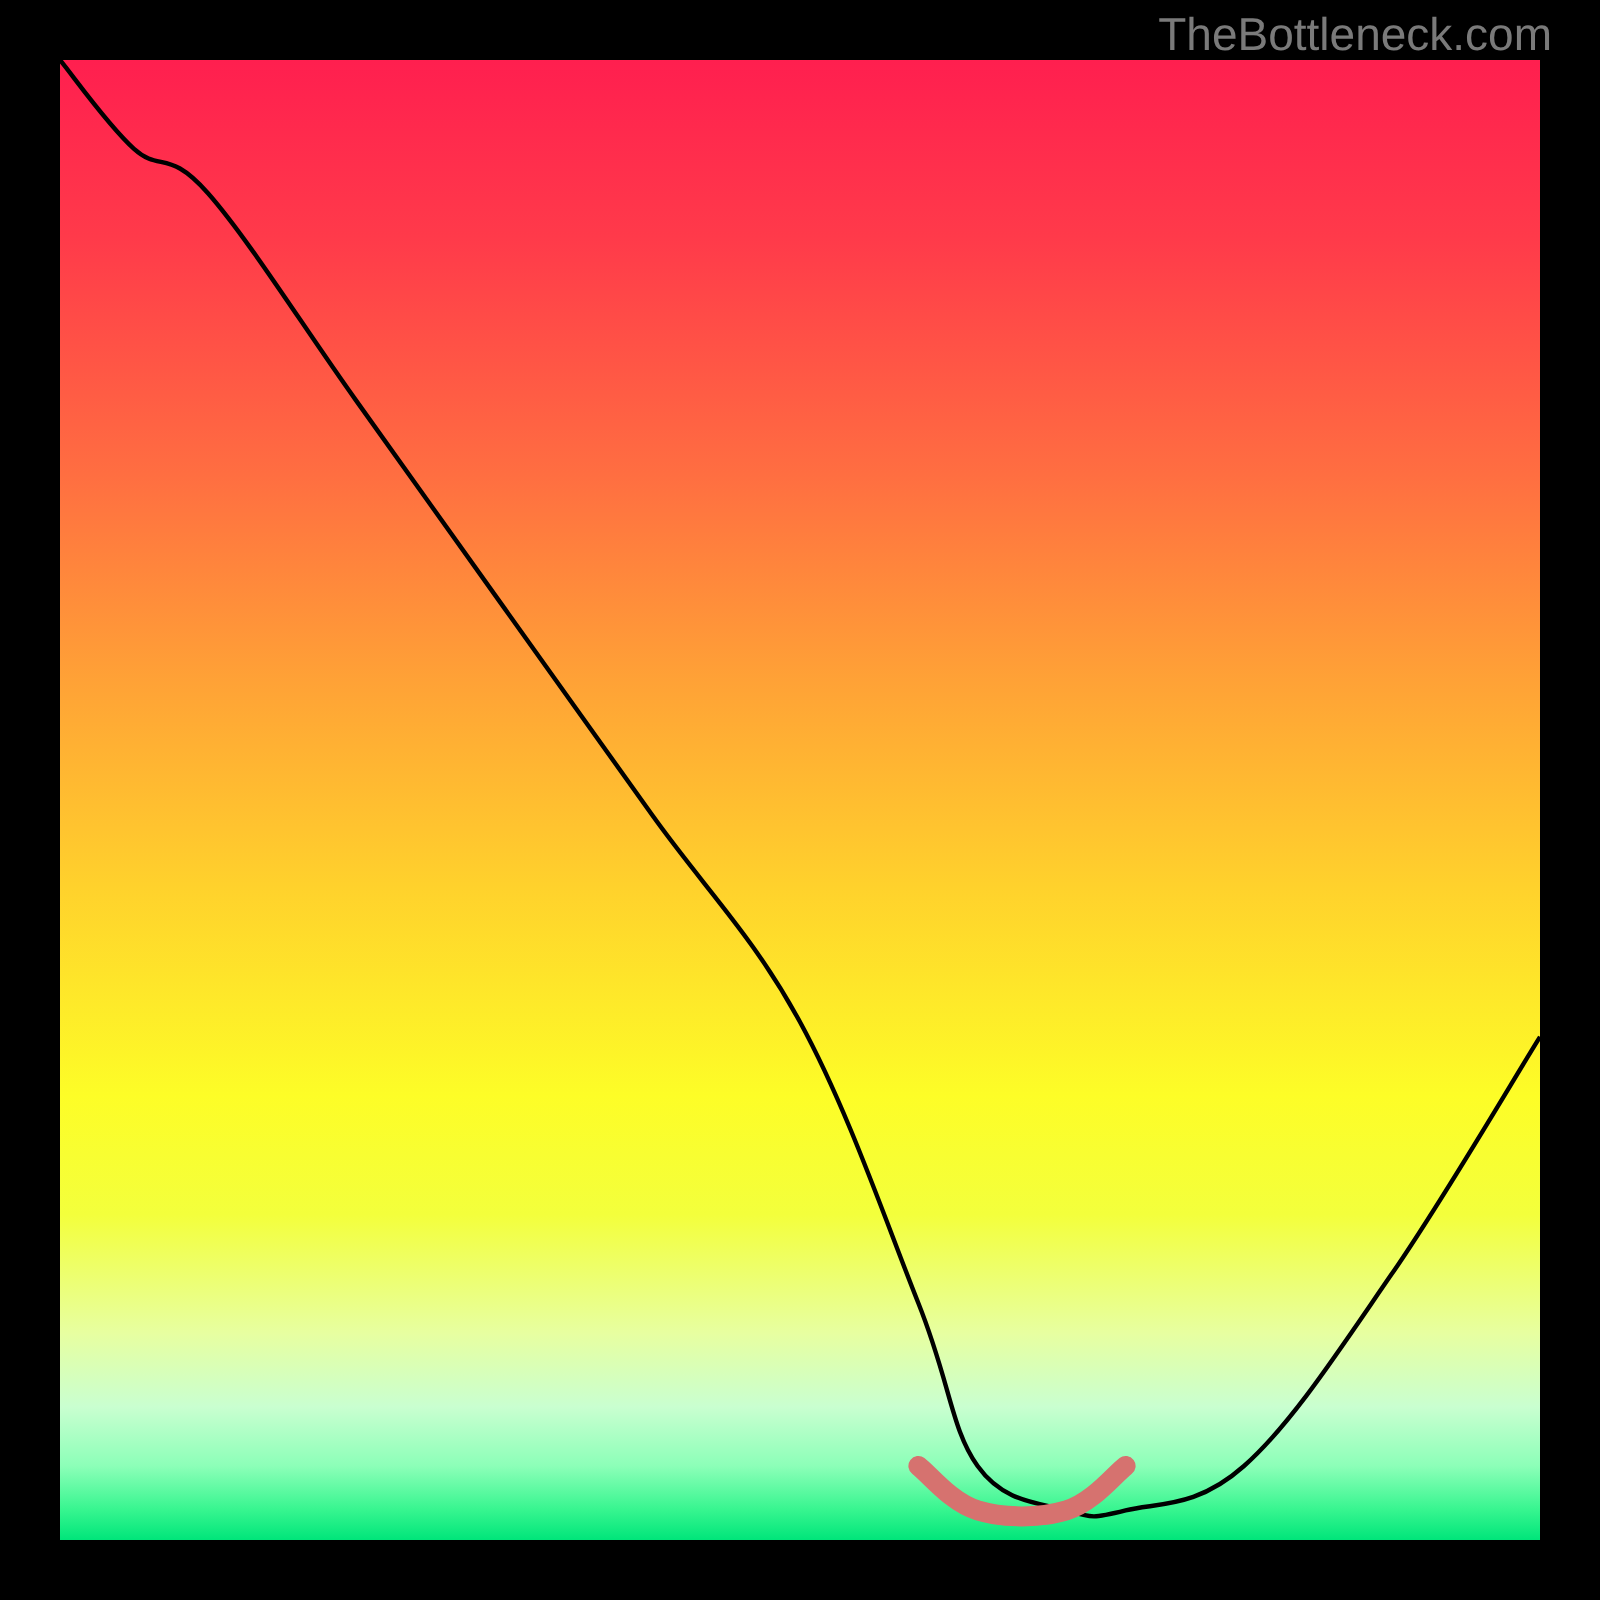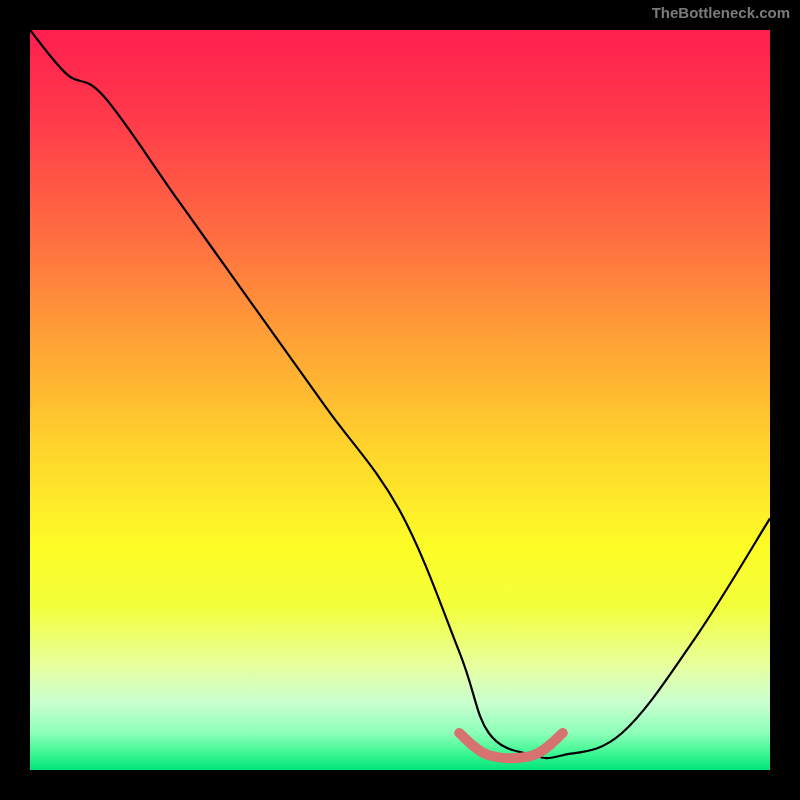--- a/index.html
+++ b/index.html
@@ -7,24 +7,24 @@
     width: 800px;
     height: 800px;
     background: #000;
     position: relative;
     font-family: Arial, sans-serif;
     overflow: hidden;
   }
   .watermark {
     position: absolute;
     top: 4px;
-    right: 10px;
+    right: 24px;
     color: #7a7a7a;
-    font-size: 15px;
-    font-weight: bold;
+    font-size: 23px;
+    font-weight: normal;
     z-index: 10;
   }
   .plot-area {
     position: absolute;
     top: 30px;
     left: 30px;
     width: 740px;
     height: 740px;
     overflow: hidden;
   }

